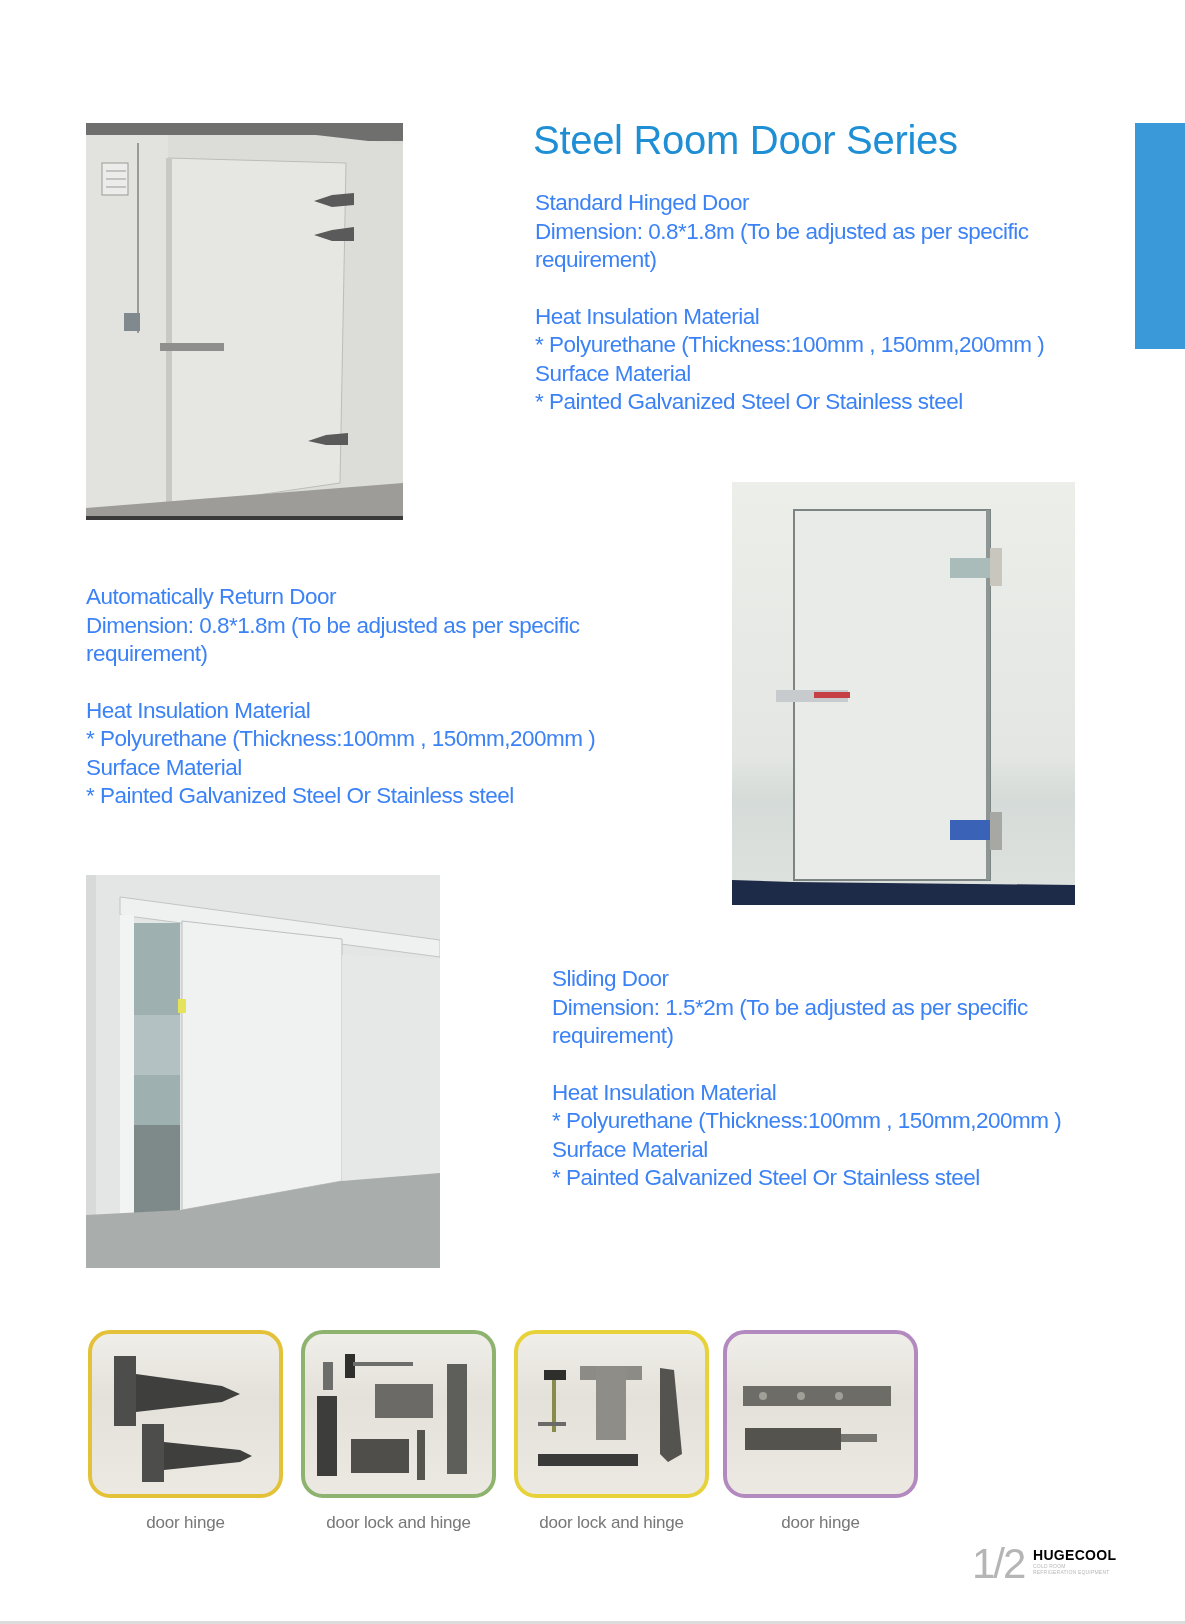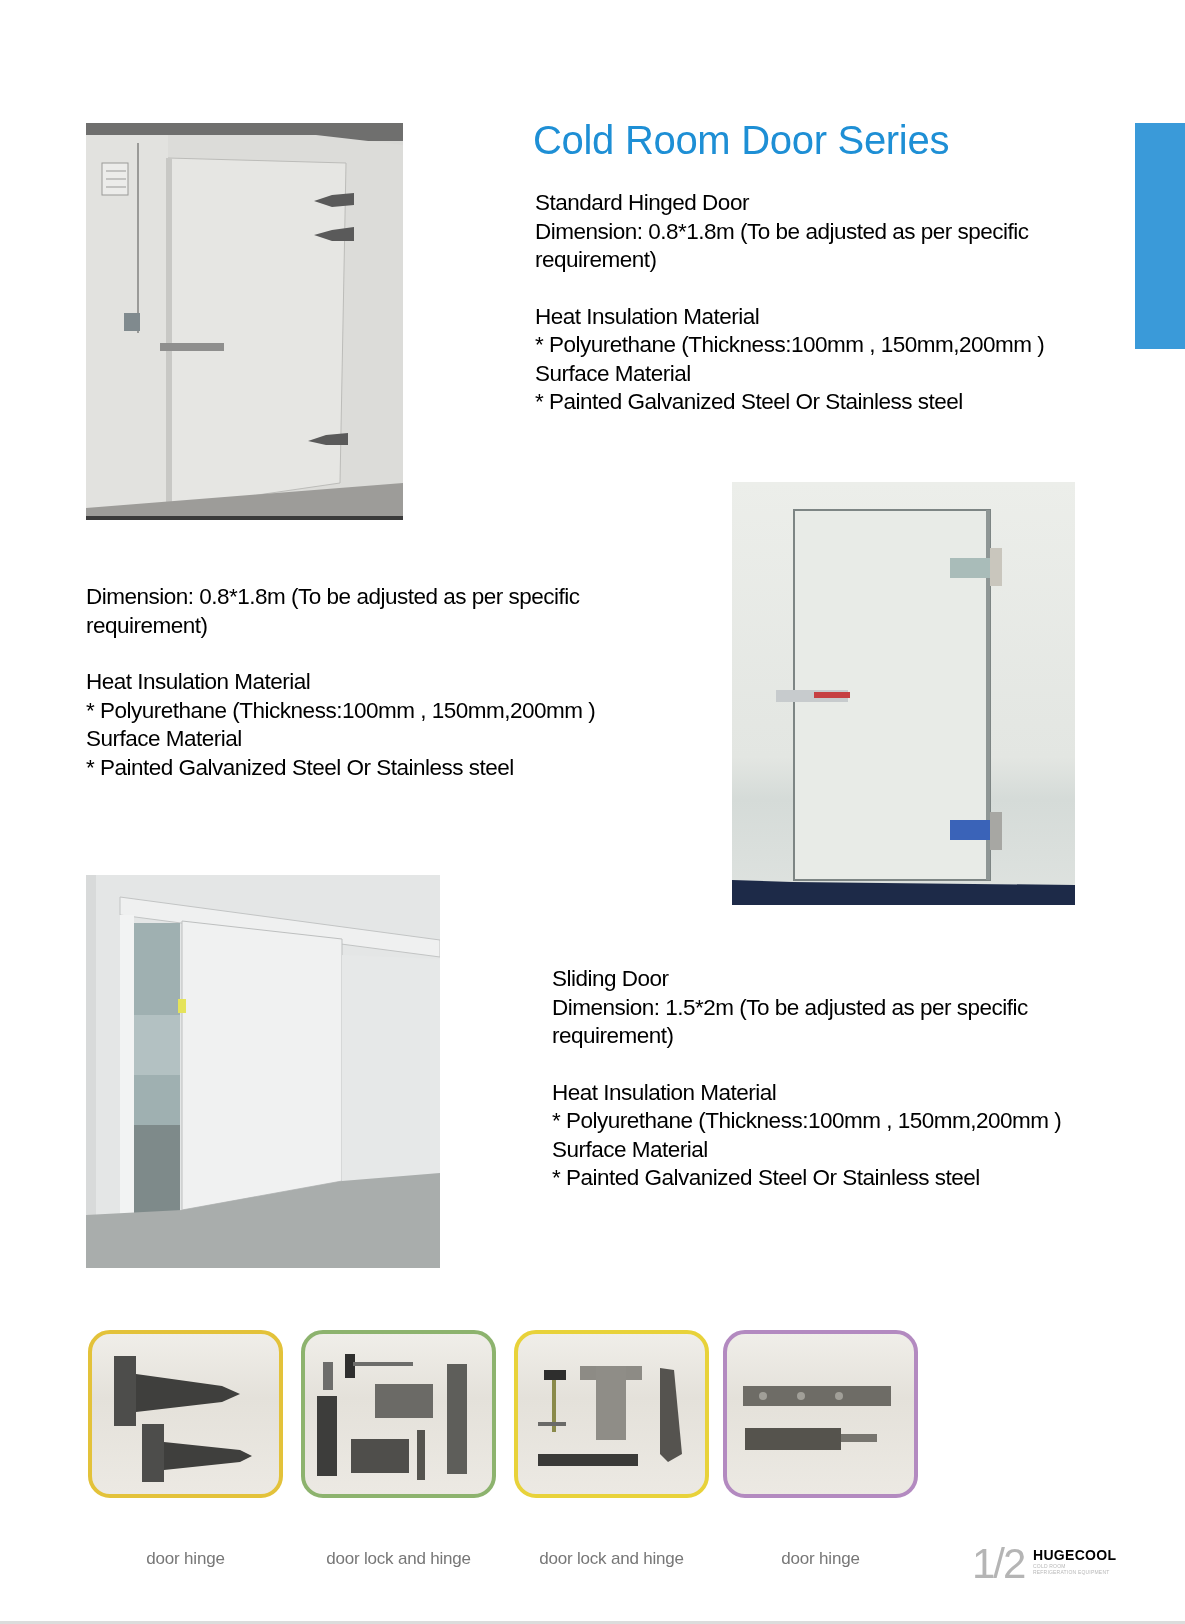--- a/index.html
+++ b/index.html
@@ -14,21 +14,21 @@
   
   .accent-bar { left: 1135px; top: 123px; width: 50px; height: 226px; background: #3a9ad9; }
 
   
   .title {
     left: 533px; top: 116px; font-size: 40px; line-height: 48px;
     color: #1e8fd5; letter-spacing: -0.3px; white-space: nowrap;
   }
 
   
-  .spec { font-size: 22.5px; line-height: 28.5px; color: #000000; letter-spacing: -0.5px; }
+  .spec { font-size: 22.5px; line-height: 28.5px; color: #3b82f6; letter-spacing: -0.5px; }
   .spec .line { white-space: nowrap; display: block; }
   .spec .gap { display: block; height: 28px; }
   .spec1 { left: 535px; top: 189px; }
   .spec2 { left: 86px; top: 583px; }
   .spec3 { left: 552px; top: 965px; }
 
   
   .photo { overflow: hidden; }
   .photo svg { display: block; width: 100%; height: 100%; }
   .photo1 { left: 86px; top: 123px; width: 317px; height: 397px; }
@@ -42,21 +42,21 @@
     background: linear-gradient(#f0eee9 0%, #e4e1da 40%, #ece9e3 100%);
     box-sizing: content-box; overflow: hidden;
   }
   .tile svg { display: block; width: 100%; height: 100%; }
   .tile1 { left: 88px; }
   .tile2 { left: 301px; }
   .tile3 { left: 514px; }
   .tile4 { left: 723px; }
   .caption {
     top: 1512px; width: 195px; text-align: center;
-    font-size: 17px; line-height: 22px; color: #777777; letter-spacing: -0.2px; margin-top: 36px;
+    font-size: 17px; line-height: 22px; color: #777777; letter-spacing: -0.2px;
   }
   .cap1 { left: 88px; }
   .cap2 { left: 301px; }
   .cap3 { left: 514px; }
   .cap4 { left: 723px; }
 
   
   .page-num {
     left: 972px; top: 1541px; font-size: 42px; line-height: 46px;
     color: #b5b5b5; font-weight: 400; letter-spacing: -2px;
@@ -64,21 +64,21 @@
   .brand { left: 1033px; top: 1548px; }
   .brand-name { font-size: 14px; font-weight: bold; color: #000000; letter-spacing: 0.3px; line-height: 15px; display: block; }
   .brand-sub { font-size: 5px; color: #b8b8b8; line-height: 6px; display: block; letter-spacing: 0.2px; }
   .bottom-line { left: 0; top: 1621px; width: 1185px; height: 3px; background: #dcdcdc; }
 </style>
 </head>
 <body>
 
 <div class="abs accent-bar"></div>
 
-<h1 class="abs title" style="margin:0;font-weight:normal;">Cold Room Door Series</h1>
+<h1 class="abs title" style="margin:0;font-weight:normal;">Steel Room Door Series</h1>
 
 <div class="abs spec spec1">
   <span class="line">Standard Hinged Door</span>
   <span class="line">Dimension: 0.8*1.8m (To be adjusted as per specific</span>
   <span class="line">requirement)</span>
   <span class="gap"></span>
   <span class="line">Heat Insulation Material</span>
   <span class="line">* Polyurethane (Thickness:100mm , 150mm,200mm )</span>
   <span class="line">Surface Material</span>
   <span class="line">* Painted Galvanized Steel Or Stainless steel</span>
@@ -101,20 +101,21 @@
     <rect x="74" y="220" width="64" height="8" fill="#8f8f8e"></rect>
     <polygon points="228,78 246,72 268,70 268,82 246,84" fill="#5a5a5a"></polygon>
     <polygon points="228,112 246,107 268,104 268,118 246,118" fill="#5a5a5a"></polygon>
     <polygon points="222,318 240,312 262,310 262,322 240,322" fill="#5a5a5a"></polygon>
     <polygon points="0,385 317,360 317,397 0,397" fill="#9d9c99"></polygon>
     <rect x="0" y="393" width="317" height="4" fill="#3a3a3a"></rect>
   </svg>
 </div>
 
 <div class="abs spec spec2">
+  <span class="line">Automatically Return Door</span>
   <span class="line">Dimension: 0.8*1.8m (To be adjusted as per specific</span>
   <span class="line">requirement)</span>
   <span class="gap"></span>
   <span class="line">Heat Insulation Material</span>
   <span class="line">* Polyurethane (Thickness:100mm , 150mm,200mm )</span>
   <span class="line">Surface Material</span>
   <span class="line">* Painted Galvanized Steel Or Stainless steel</span>
 </div>
 
 <div class="abs photo photo2">

